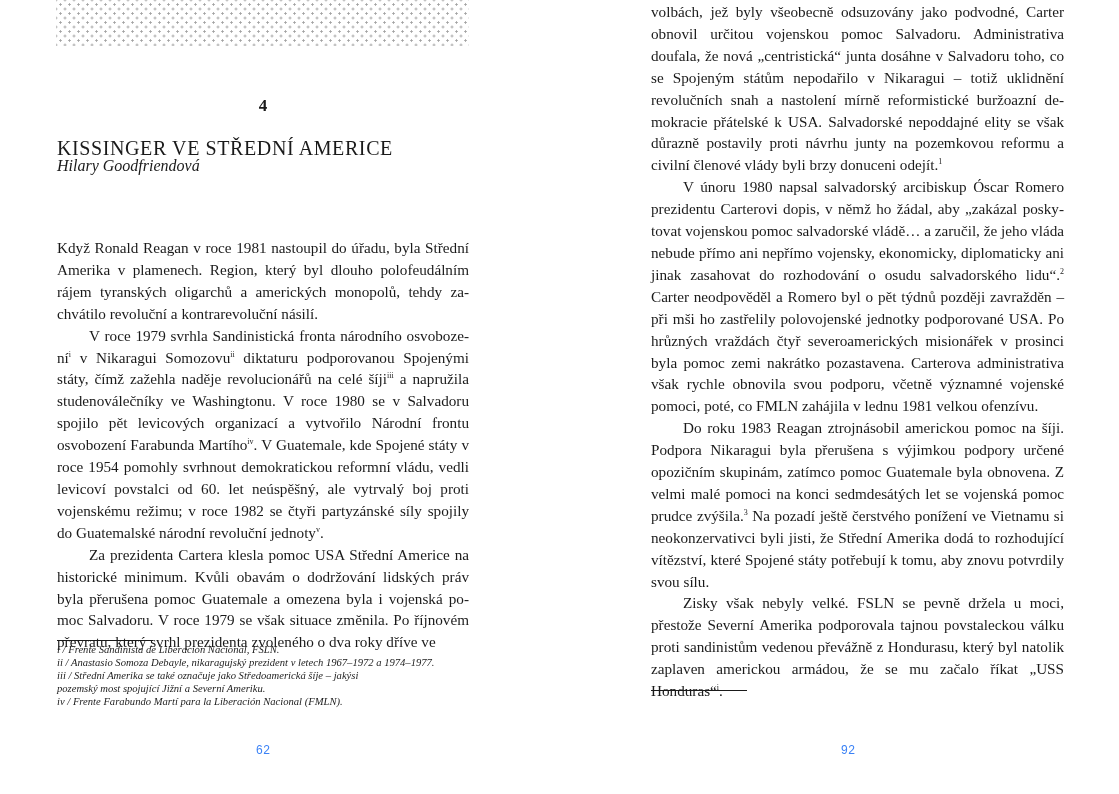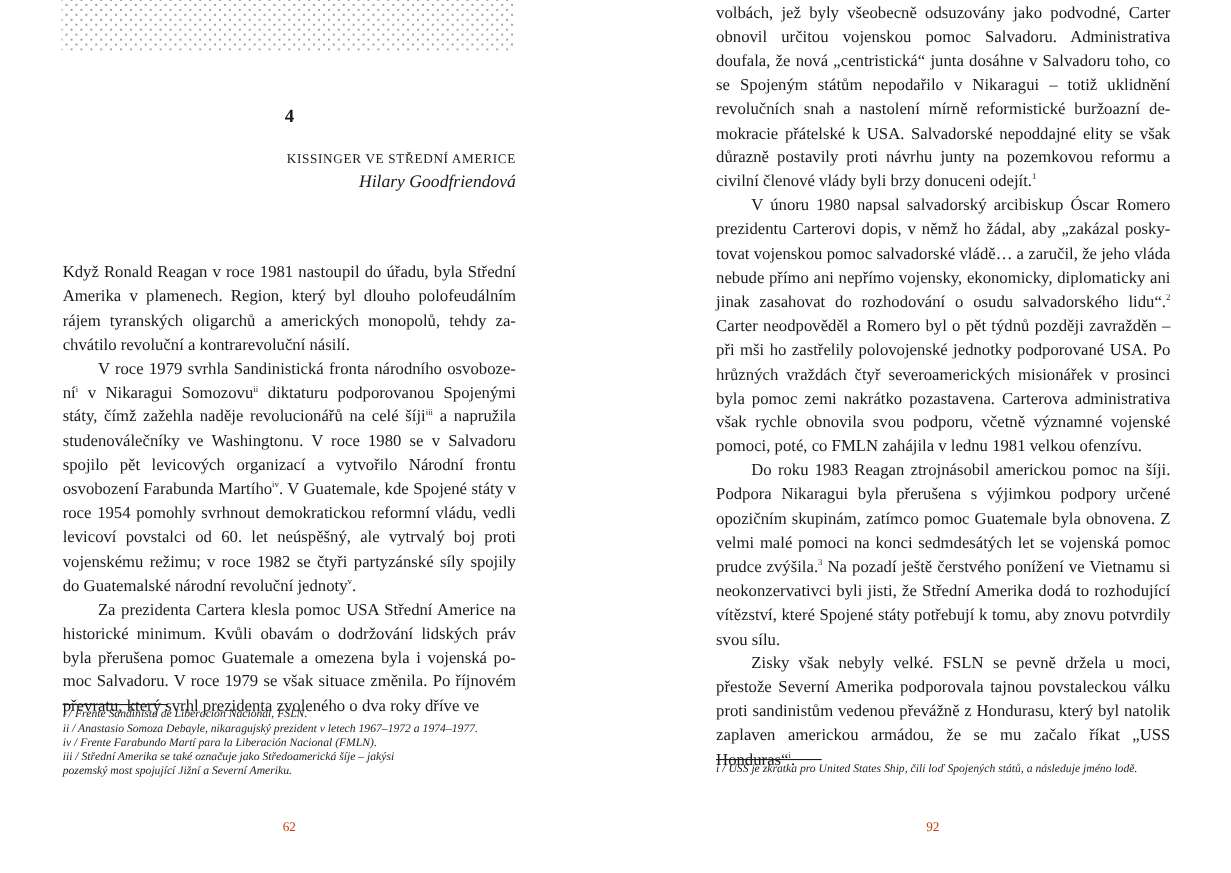--- a/index.html
+++ b/index.html
@@ -22,25 +22,25 @@
     background-position:0 0, 4.5px 4.5px;
     opacity:0.9;
   }
 
   .chapter-num {
     position:absolute; left:57px; width:412px; top:96px;
     text-align:center; font-size:17px; font-weight:bold;
   }
   .chapter-title {
     position:absolute; left:57px; width:412px; top:137px;
-    text-align:right; font-size:12px; letter-spacing:0.6px;
+    text-align:left; font-size:20px; letter-spacing:0.6px;
   }
   .chapter-author {
     position:absolute; left:57px; width:412px; top:157px;
-    text-align:right; font-size:16px; font-style:italic;
+    text-align:left; font-size:16px; font-style:italic;
   }
 
   .body-text {
     position:absolute; font-size:15.2px; line-height:21.9px;
     text-align:justify; hyphens:manual;
   }
   #left-body { left:57px; top:237px; width:412px; }
   #right-body { left:91px; top:1px; width:413px; }
   .body-text p { margin:0; text-indent:0; }
   .body-text p.indent { text-indent:32px; }
@@ -52,21 +52,21 @@
   #right-rule { left:91px; top:690px; }
 
   .footnotes {
     position:absolute; font-size:10.6px; line-height:13px; color:#222;
   }
   #left-footnotes { left:57px; top:643px; width:420px; }
   #right-footnotes { left:91px; top:693px; width:420px; }
   .footnotes div { margin:0;font-style:italic; }
 
   .page-num {
-    position:absolute; top:744px; font-size:12px; color:#c2410c; text-align:center; width:40px;
+    position:absolute; top:744px; font-size:12px; color:#3b82f6; text-align:center; width:40px;font-family:Liberation Mono, monospace;
   }
   #left-page-num { left:243px; }
   #right-page-num { left:268px; }
 </style>
 </head>
 <body>
 
 <div class="page" id="left-page">
   <div class="halftone"></div>
 
@@ -77,34 +77,31 @@
   <div class="body-text" id="left-body">
     <p>Když Ronald Reagan v roce 1981 nastoupil do úřadu, byla Střední Amerika v plamenech. Region, který byl dlouho polofeudálním rájem tyranských oligarchů a amerických monopolů, tehdy za­chvátilo revoluční a kontrarevoluční násilí.</p>
     <p class="indent"><span>V roce 1979 svrhla Sandinistická fronta národního osvoboze­ní</span><sup>i</sup><span> v Nikaragui Somozovu</span><sup>ii</sup><span> diktaturu podporovanou Spojenými státy, čímž zažehla naděje revolucionářů na celé šíji</span><sup>iii</sup><span> a napruži­la studenoválečníky ve Washingtonu. V roce 1980 se v Salvado­ru spojilo pět levicových organizací a vytvořilo Národní frontu osvobození Farabunda Martího</span><sup>iv</sup><span>. V Guatemale, kde Spojené stá­ty v roce 1954 pomohly svrhnout demokratickou reformní vládu, vedli levicoví povstalci od 60. let neúspěšný, ale vytrvalý boj proti vojenskému režimu; v roce 1982 se čtyři partyzánské síly spojily do Guatemalské národní revoluční jednoty</span><sup>v</sup><span>.</span></p>
     <p class="indent">Za prezidenta Cartera klesla pomoc USA Střední Americe na historické minimum. Kvůli obavám o dodržování lidských práv byla přerušena pomoc Guatemale a omezena byla i vojenská po­moc Salvadoru. V roce 1979 se však situace změnila. Po říjnovém převratu, který svrhl prezidenta zvoleného o dva roky dříve ve</p>
   </div>
 
   <div class="fn-rule" id="left-rule"></div>
   <div class="footnotes" id="left-footnotes">
     <div>i / Frente Sandinista de Liberación Nacional, FSLN.</div>
     <div>ii / Anastasio Somoza Debayle, nikaragujský prezident v letech 1967–1972 a 1974–1977.</div>
+    <div style="width:330px;">iii / Střední Amerika se také označuje jako Středoamerická šíje – jakýsi pozemský most spojující Jižní a Severní Ameriku.</div>
     <div>iv / Frente Farabundo Martí para la Liberación Nacional (FMLN).</div>
-    <div style="width:330px;">iii / Střední Amerika se také označuje jako Středoamerická šíje – jakýsi pozemský most spojující Jižní a Severní Ameriku.</div>
   </div>
 
   <div class="page-num" id="left-page-num">62</div>
 </div>
 
 <div class="page" id="right-page">
   <div class="body-text" id="right-body">
     <p class="cont"><span>volbách, jež byly všeobecně odsuzovány jako podvodné, Carter obnovil určitou vojenskou pomoc Salvadoru. Administrativa doufala, že nová „centristická“ junta dosáhne v Salvadoru toho, co se Spojeným státům nepodařilo v Nikaragui – totiž uklidnění revolučních snah a nastolení mírně reformistické buržoazní de­mokracie přátelské k USA. Salvadorské nepoddajné elity se však důrazně postavily proti návrhu junty na pozemkovou reformu a civilní členové vlády byli brzy donuceni odejít.</span><sup>1</sup></p>
     <p class="indent"><span>V únoru 1980 napsal salvadorský arcibiskup Óscar Romero prezidentu Carterovi dopis, v němž ho žádal, aby „zakázal posky­tovat vojenskou pomoc salvadorské vládě… a zaručil, že jeho vláda nebude přímo ani nepřímo vojensky, ekonomicky, diplomaticky ani jinak zasahovat do rozhodování o osudu salvadorského lidu“.</span><sup>2</sup><span> Carter neodpověděl a Romero byl o pět týdnů později zavražděn – při mši ho zastřelily polovojenské jednotky podporované USA. Po hrůzných vraždách čtyř severoamerických misionářek v prosinci byla pomoc zemi nakrátko pozastavena. Carterova administrati­va však rychle obnovila svou podporu, včetně významné vojenské pomoci, poté, co FMLN zahájila v lednu 1981 velkou ofenzívu.</span></p>
     <p class="indent"><span>Do roku 1983 Reagan ztrojnásobil americkou pomoc na šíji. Podpora Nikaragui byla přerušena s výjimkou podpory určené opozičním skupinám, zatímco pomoc Guatemale byla obnovena. Z velmi malé pomoci na konci sedmdesátých let se vojenská po­moc prudce zvýšila.</span><sup>3</sup><span> Na pozadí ještě čerstvého ponížení ve Viet­namu si neokonzervativci byli jisti, že Střední Amerika dodá to rozhodující vítězství, které Spojené státy potřebují k tomu, aby znovu potvrdily svou sílu.</span></p>
     <p class="indent"><span>Zisky však nebyly velké. FSLN se pevně držela u moci, přesto­že Severní Amerika podporovala tajnou povstaleckou válku proti sandinistům vedenou převážně z Hondurasu, který byl natolik za­plaven americkou armádou, že se mu začalo říkat „USS Honduras“</span><sup>i</sup><span>.</span></p>
   </div>
 
   <div class="fn-rule" id="right-rule"></div>
-  <div class="footnotes" id="right-footnotes">
-    <div>i / USS je zkratka pro United States Ship, čili loď Spojených států, a následuje jméno lodě.</div>
-  </div>
 
   <div class="page-num" id="right-page-num">92</div>
 </div>
 
 </body></html>

